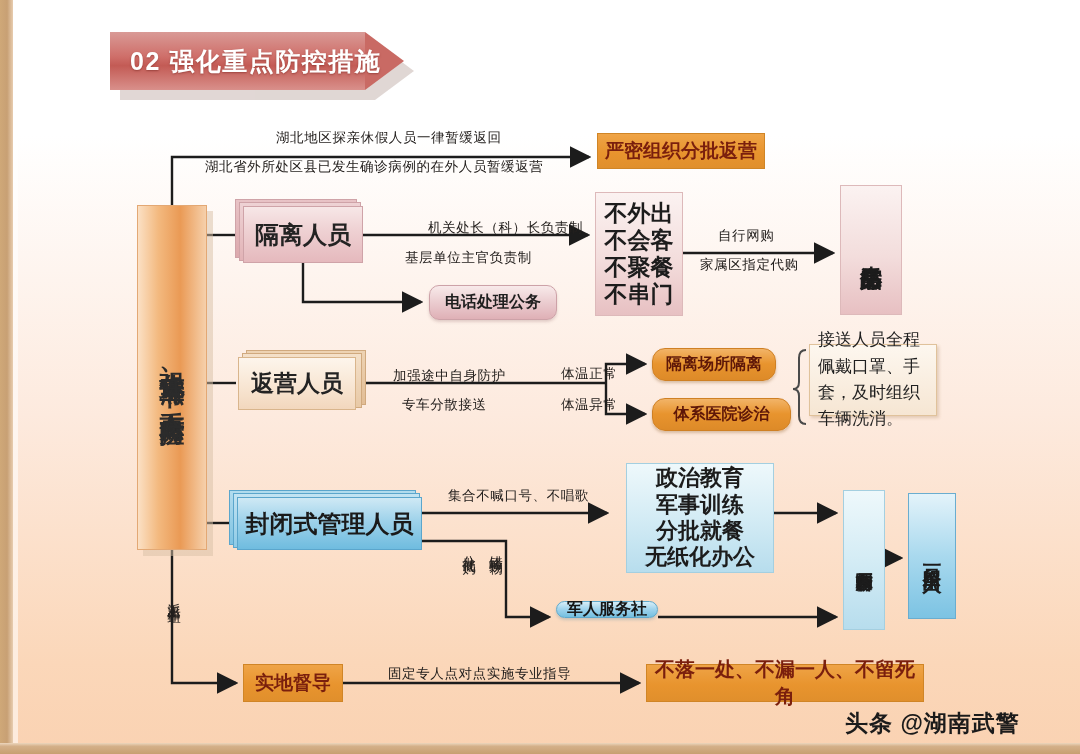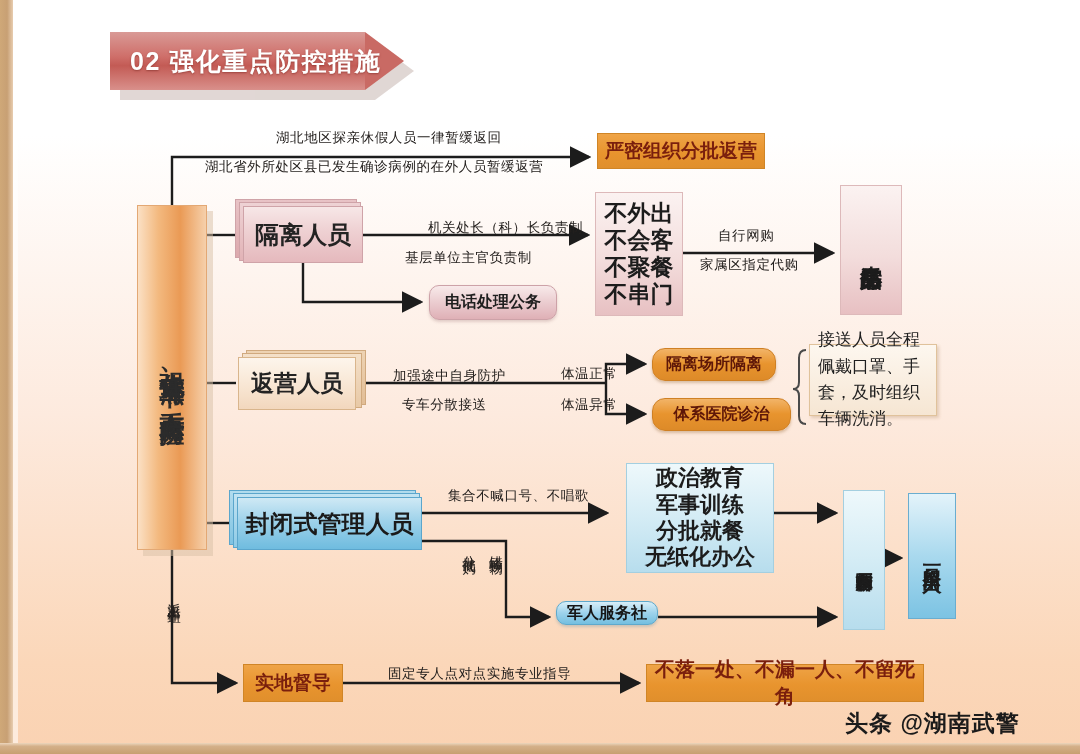--- a/index.html
+++ b/index.html
@@ -147,21 +147,21 @@
   .bp-rules{left:614px;top:463px;width:148px;height:110px;font-size:22px;line-height:1.2;margin-left:12px;}
   .bp-zone{left:843px;top:490px;width:42px;height:140px;font-size:17px;
      writing-mode:vertical-rl;text-orientation:upright;line-height:1.15;}
   .bp-exit{left:908px;top:493px;width:48px;height:126px;font-size:19px;
      writing-mode:vertical-rl;text-orientation:upright;letter-spacing:1px;
      background:linear-gradient(to bottom,#e3f3fa 0%,#a9d9ee 50%,#7cc3e3 100%);
      border:1px solid #6aadcf;}
 
   
   .blue-round{
-    left:556px;top:601px;width:102px;height:24px;
+    left:556px;top:601px;width:102px;height:17px;
     background:linear-gradient(to bottom,#d7eef8 0%,#9fd3ec 48%,#74bfe0 100%);
     border:1px solid #5fa9cc;border-radius:10px;
     font-size:16px;font-weight:bold;color:#161616;
     box-shadow:0 2px 3px rgba(110,150,170,.35);
   }
 
   
   .ob-supervise{left:243px;top:664px;width:100px;height:38px;font-size:19px;}
 
   

